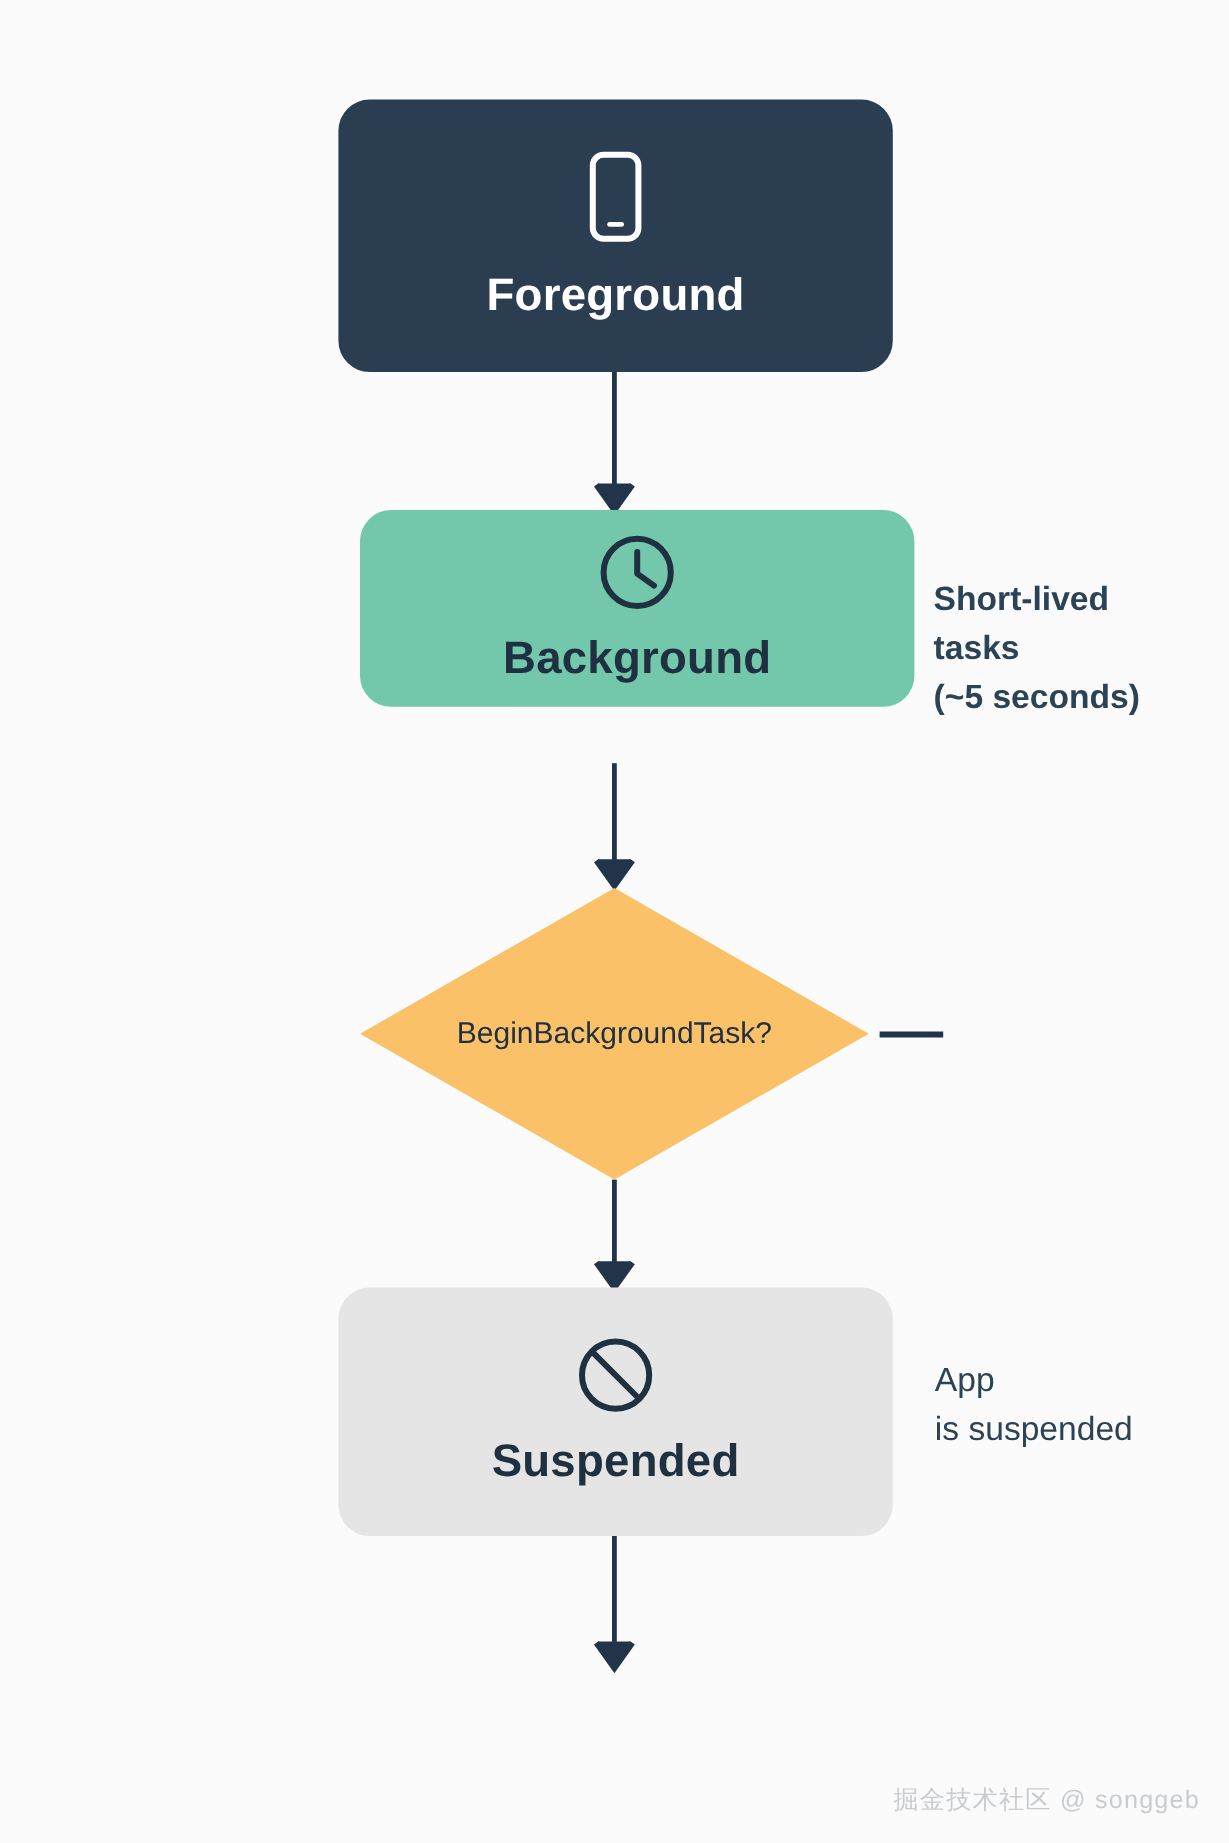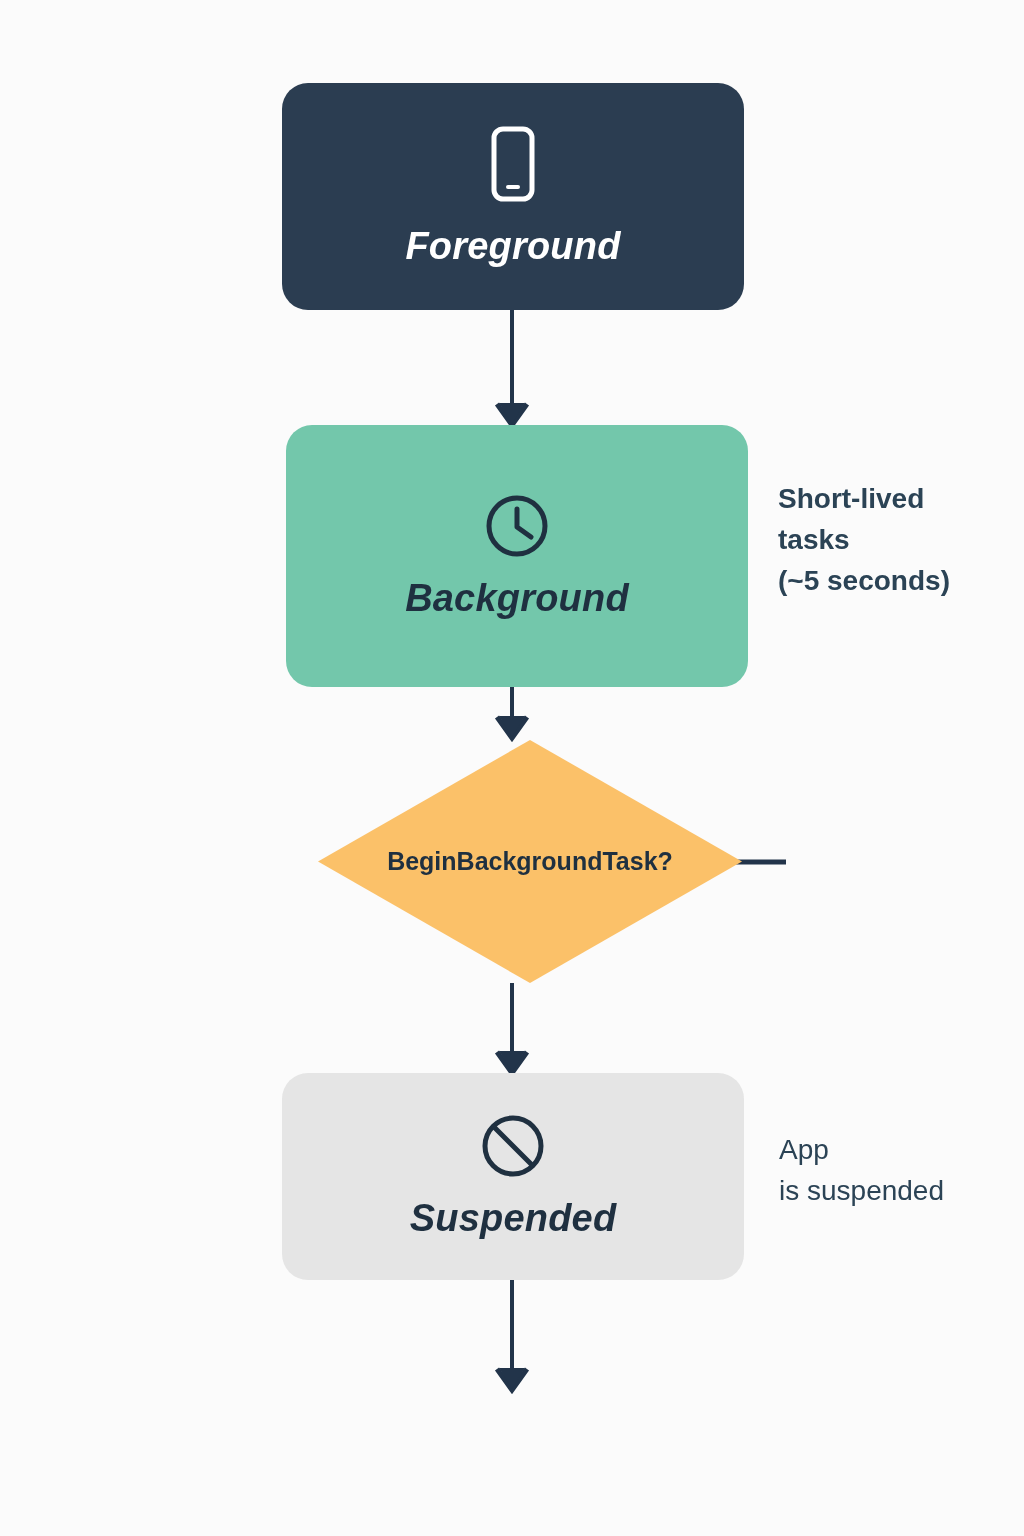--- a/index.html
+++ b/index.html
@@ -25,21 +25,20 @@
 
   
   .node {
     position: absolute;
     box-sizing: border-box;
     display: flex;
     flex-direction: column;
     align-items: center;
     justify-content: center;
     border-radius: 26px;
-    font-style: italic;
   }
   .node .icon-wrap {
     display: block;
     line-height: 0;
   }
   .node .node-label {
     font-weight: bold;
     letter-spacing: 0.2px;
     white-space: nowrap;
   }
@@ -53,24 +52,24 @@
     background: #2b3d51;
   }
   #node-foreground .node-label {
     color: #ffffff;
     font-size: 38px;
     margin-top: 22px;
   }
 
   
   #node-background {
-    left: 286px;
+    left: 300px;
     top: 425px;
     width: 462px;
-    height: 262px;
+    height: 164px;
     background: #73c7ab;
   }
   #node-background .node-label {
     color: #1f3040;
     font-size: 38px;
     margin-top: 18px;
   }
 
   
   #node-suspended {
@@ -82,25 +81,24 @@
   }
   #node-suspended .node-label {
     color: #1f3040;
     font-size: 38px;
     margin-top: 18px;
   }
 
   
   #node-decision {
     position: absolute;
-    left: 318px;
+    left: 300px;
     top: 740px;
     width: 424px;
     height: 243px;
-    font-weight: bold;
   }
   #node-decision svg {
     position: absolute;
     left: 0; top: 0;
   }
   #node-decision .diamond-label {
     position: absolute;
     left: 0;
     top: 0;
     width: 424px;
@@ -224,14 +222,15 @@
   </div>
 
   <div class="annotation" id="annotation-background">Short-lived
 tasks
 (~5 seconds)</div>
 
 
   <div class="annotation" id="annotation-suspended">App
 is suspended</div>
 
+  <div id="watermark">掘金技术社区 @ songgeb</div>
 
 </div>
 
 </body></html>

